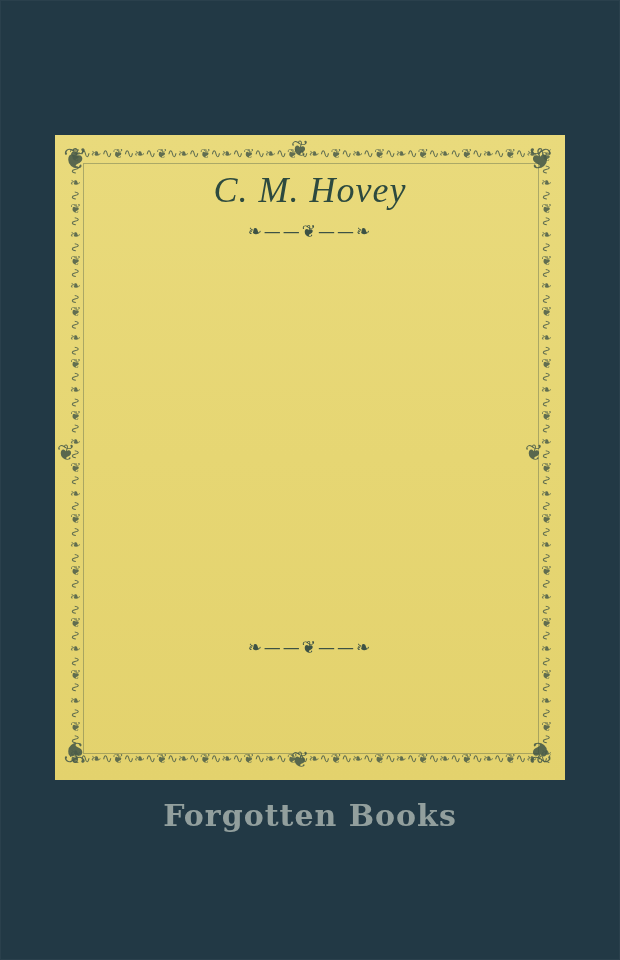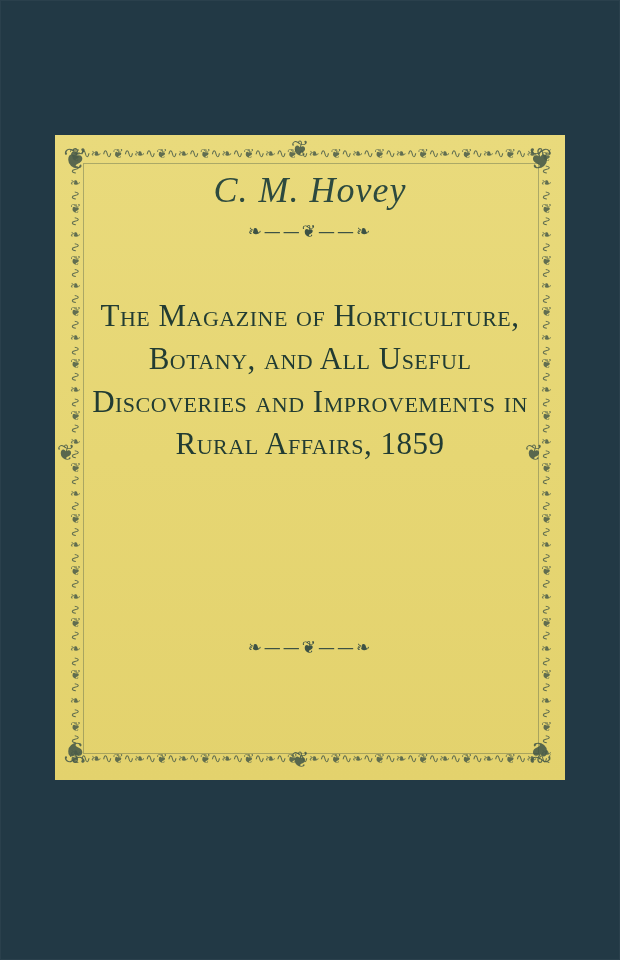--- a/index.html
+++ b/index.html
@@ -195,19 +195,19 @@
     <div class="mid-orn bottom">❦</div>
     <div class="mid-orn left">❦</div>
     <div class="mid-orn right">❦</div>
 
     <div class="inner-rule"></div>
 
     <div class="author">C. M. Hovey</div>
 
     <div class="rule-orn one">❧——❦——❧</div>
 
-    <div class="title">The Magazine of Horticulture, Botany, and All Useful Discoveries and Improvements in Rural Affairs, 1859</div>
 
     <div class="rule-orn two">❧——❦——❧</div>
 
   </div>
 
+  <div class="publisher">Forgotten Books</div>
 </div>
 
 </body></html>

